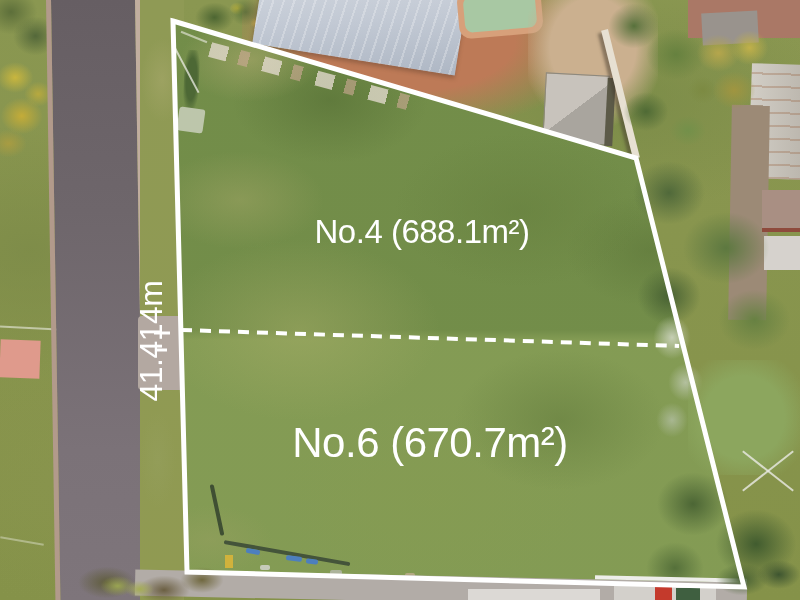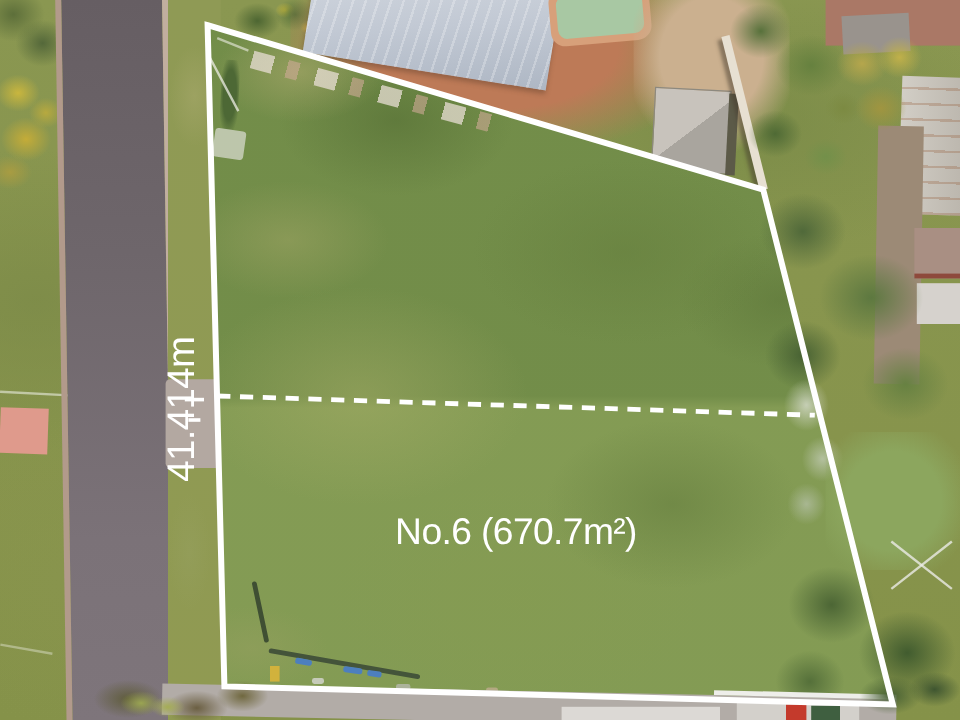--- a/index.html
+++ b/index.html
@@ -168,21 +168,21 @@
     background:radial-gradient(24px 14px at 40% 50%, #9aa452, transparent 72%),
                radial-gradient(20px 12px at 70% 60%, #a5ad55, transparent 72%);}
   #trees-bottomright{left:700px;top:552px;width:105px;height:50px;
     background:radial-gradient(36px 22px at 40% 55%, #465f33, transparent 72%),
                radial-gradient(30px 20px at 75% 45%, #3e5530, transparent 72%);}
 
   
   #overlay-svg{inset:0;width:800px;height:600px;}
   .anno{color:#fff;white-space:nowrap;letter-spacing:-0.5px;font-weight:400;}
   #lot-top-label{left:422px;top:232px;font-size:33px;transform:translate(-50%,-50%);}
-  #lot-bottom-label{left:430px;top:443px;font-size:31px;transform:translate(-50%,-50%);}
+  #lot-bottom-label{left:430px;top:443px;font-size:42px;transform:translate(-50%,-50%);}
   #frontage-label{left:151px;top:341px;font-size:32px;transform:translate(-50%,-50%) rotate(-90deg);}
 </style>
 </head>
 <body>
 
 <div id="stage">
 
   <div id="base-grass"></div>
   <div id="dark-trees-topleft"></div>
   <div id="yellow-tree-left"></div>
@@ -246,16 +246,17 @@
   <div id="bush-bottom"></div>
   <div id="trees-bottomright"></div>
 
   <svg id="overlay-svg" viewBox="0 0 800 600">
     <polygon fill="none" stroke="#ffffff" stroke-width="5" stroke-linejoin="miter" points="173,21 636,158 744,587 187,572"></polygon>
     <line x1="181" y1="330" x2="679" y2="346" stroke="#ffffff" stroke-width="4" stroke-dasharray="11 8"></line>
     <line x1="154" y1="333" x2="170" y2="333" stroke="#ffffff" stroke-width="3"></line>
     <line x1="157" y1="350" x2="167" y2="350" stroke="#ffffff" stroke-width="3"></line>
   </svg>
 
+  <div id="lot-top-label" class="anno">No.4 (688.1m²)</div>
   <div id="lot-bottom-label" class="anno">No.6 (670.7m²)</div>
   <div id="frontage-label" class="anno">41.414m</div>
 
 </div>
 
 </body></html>

